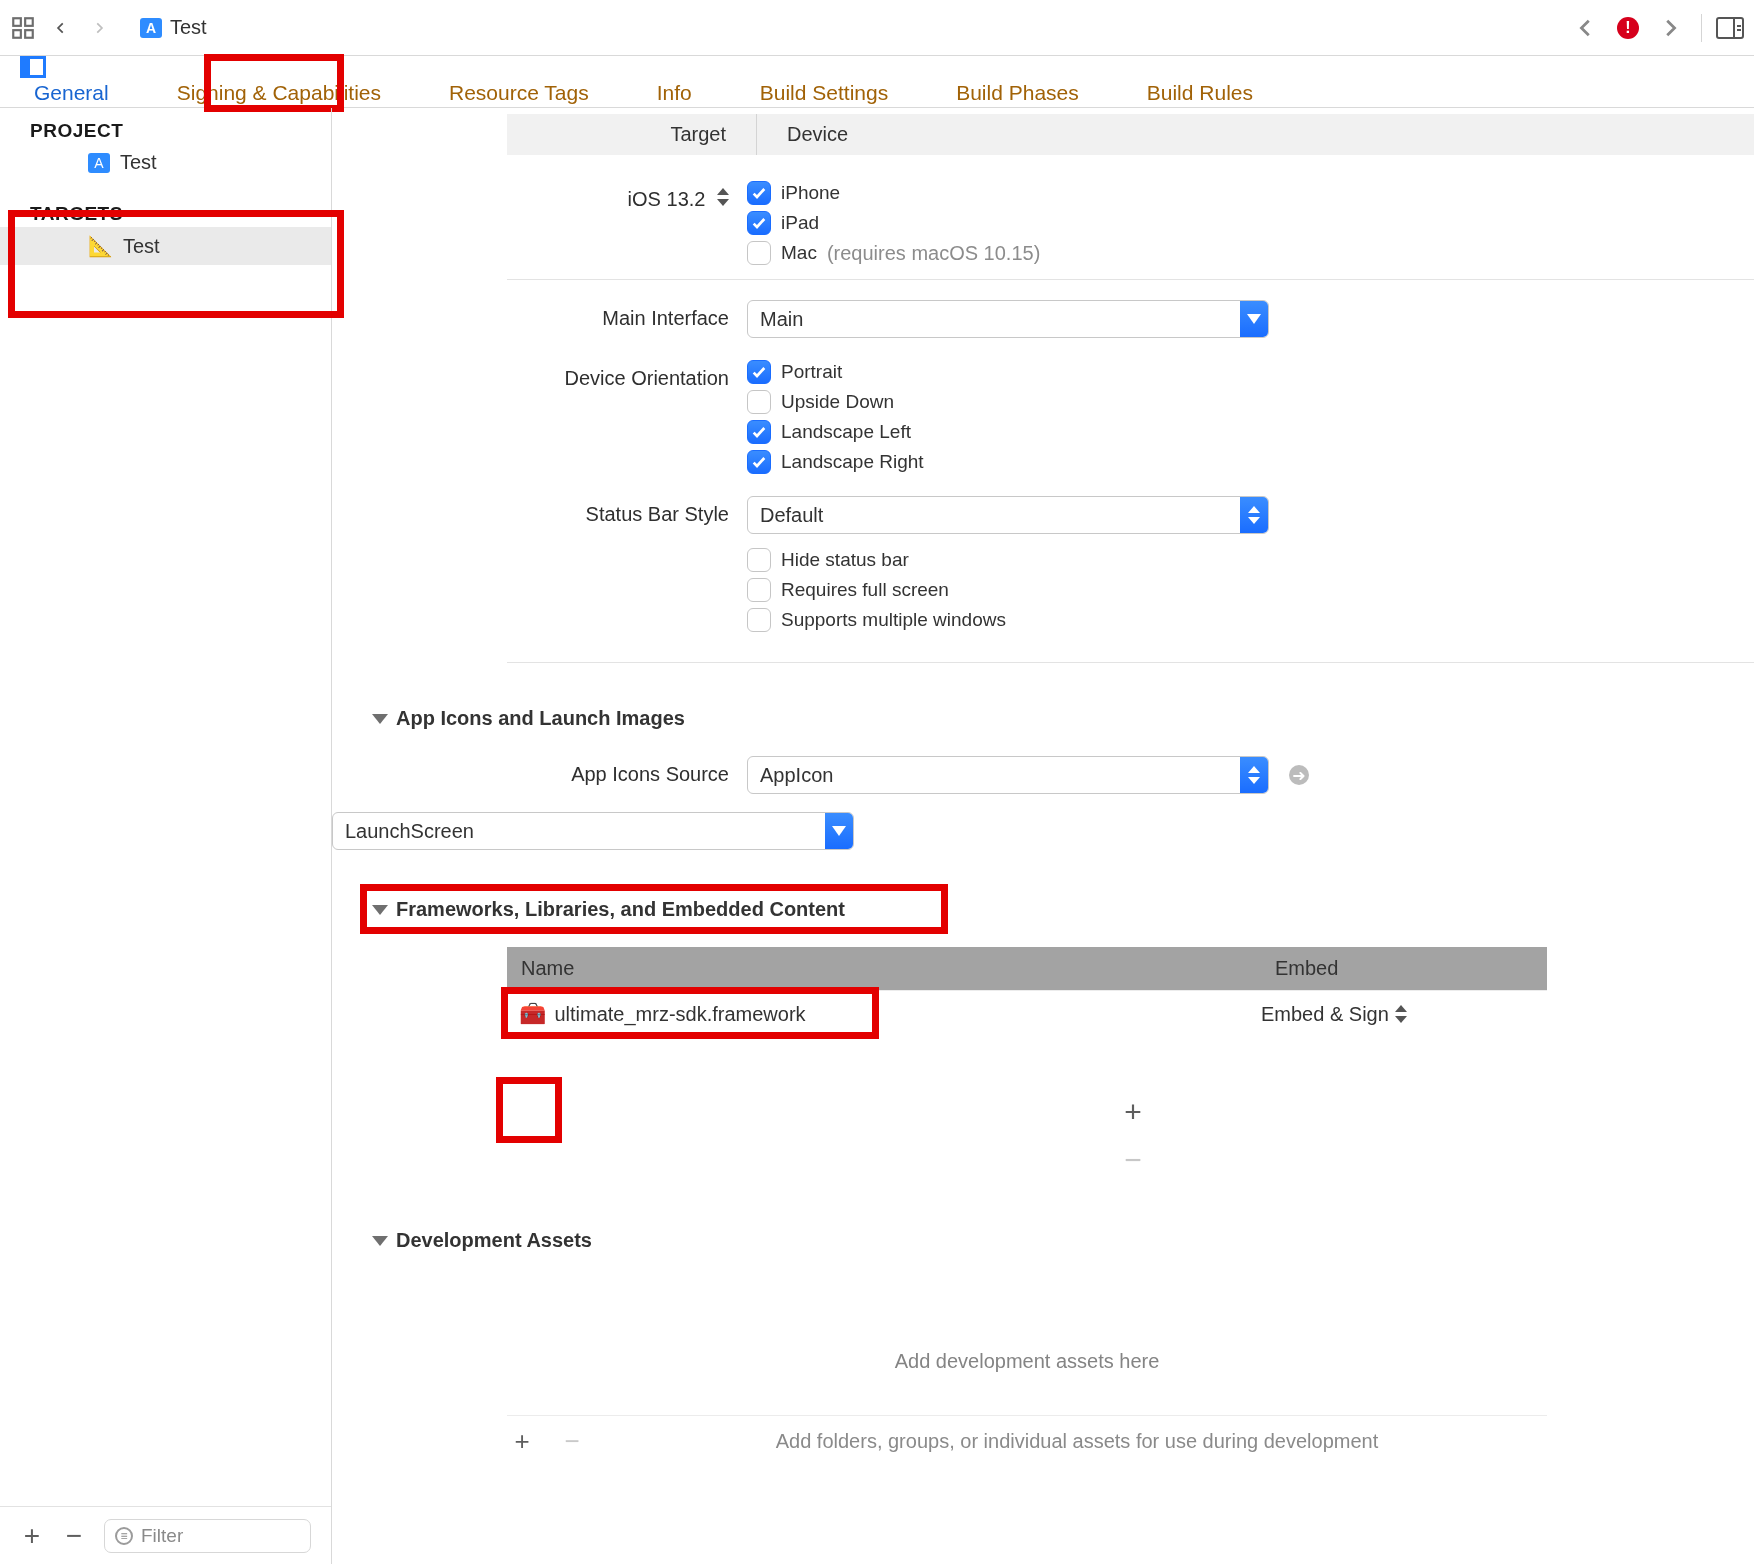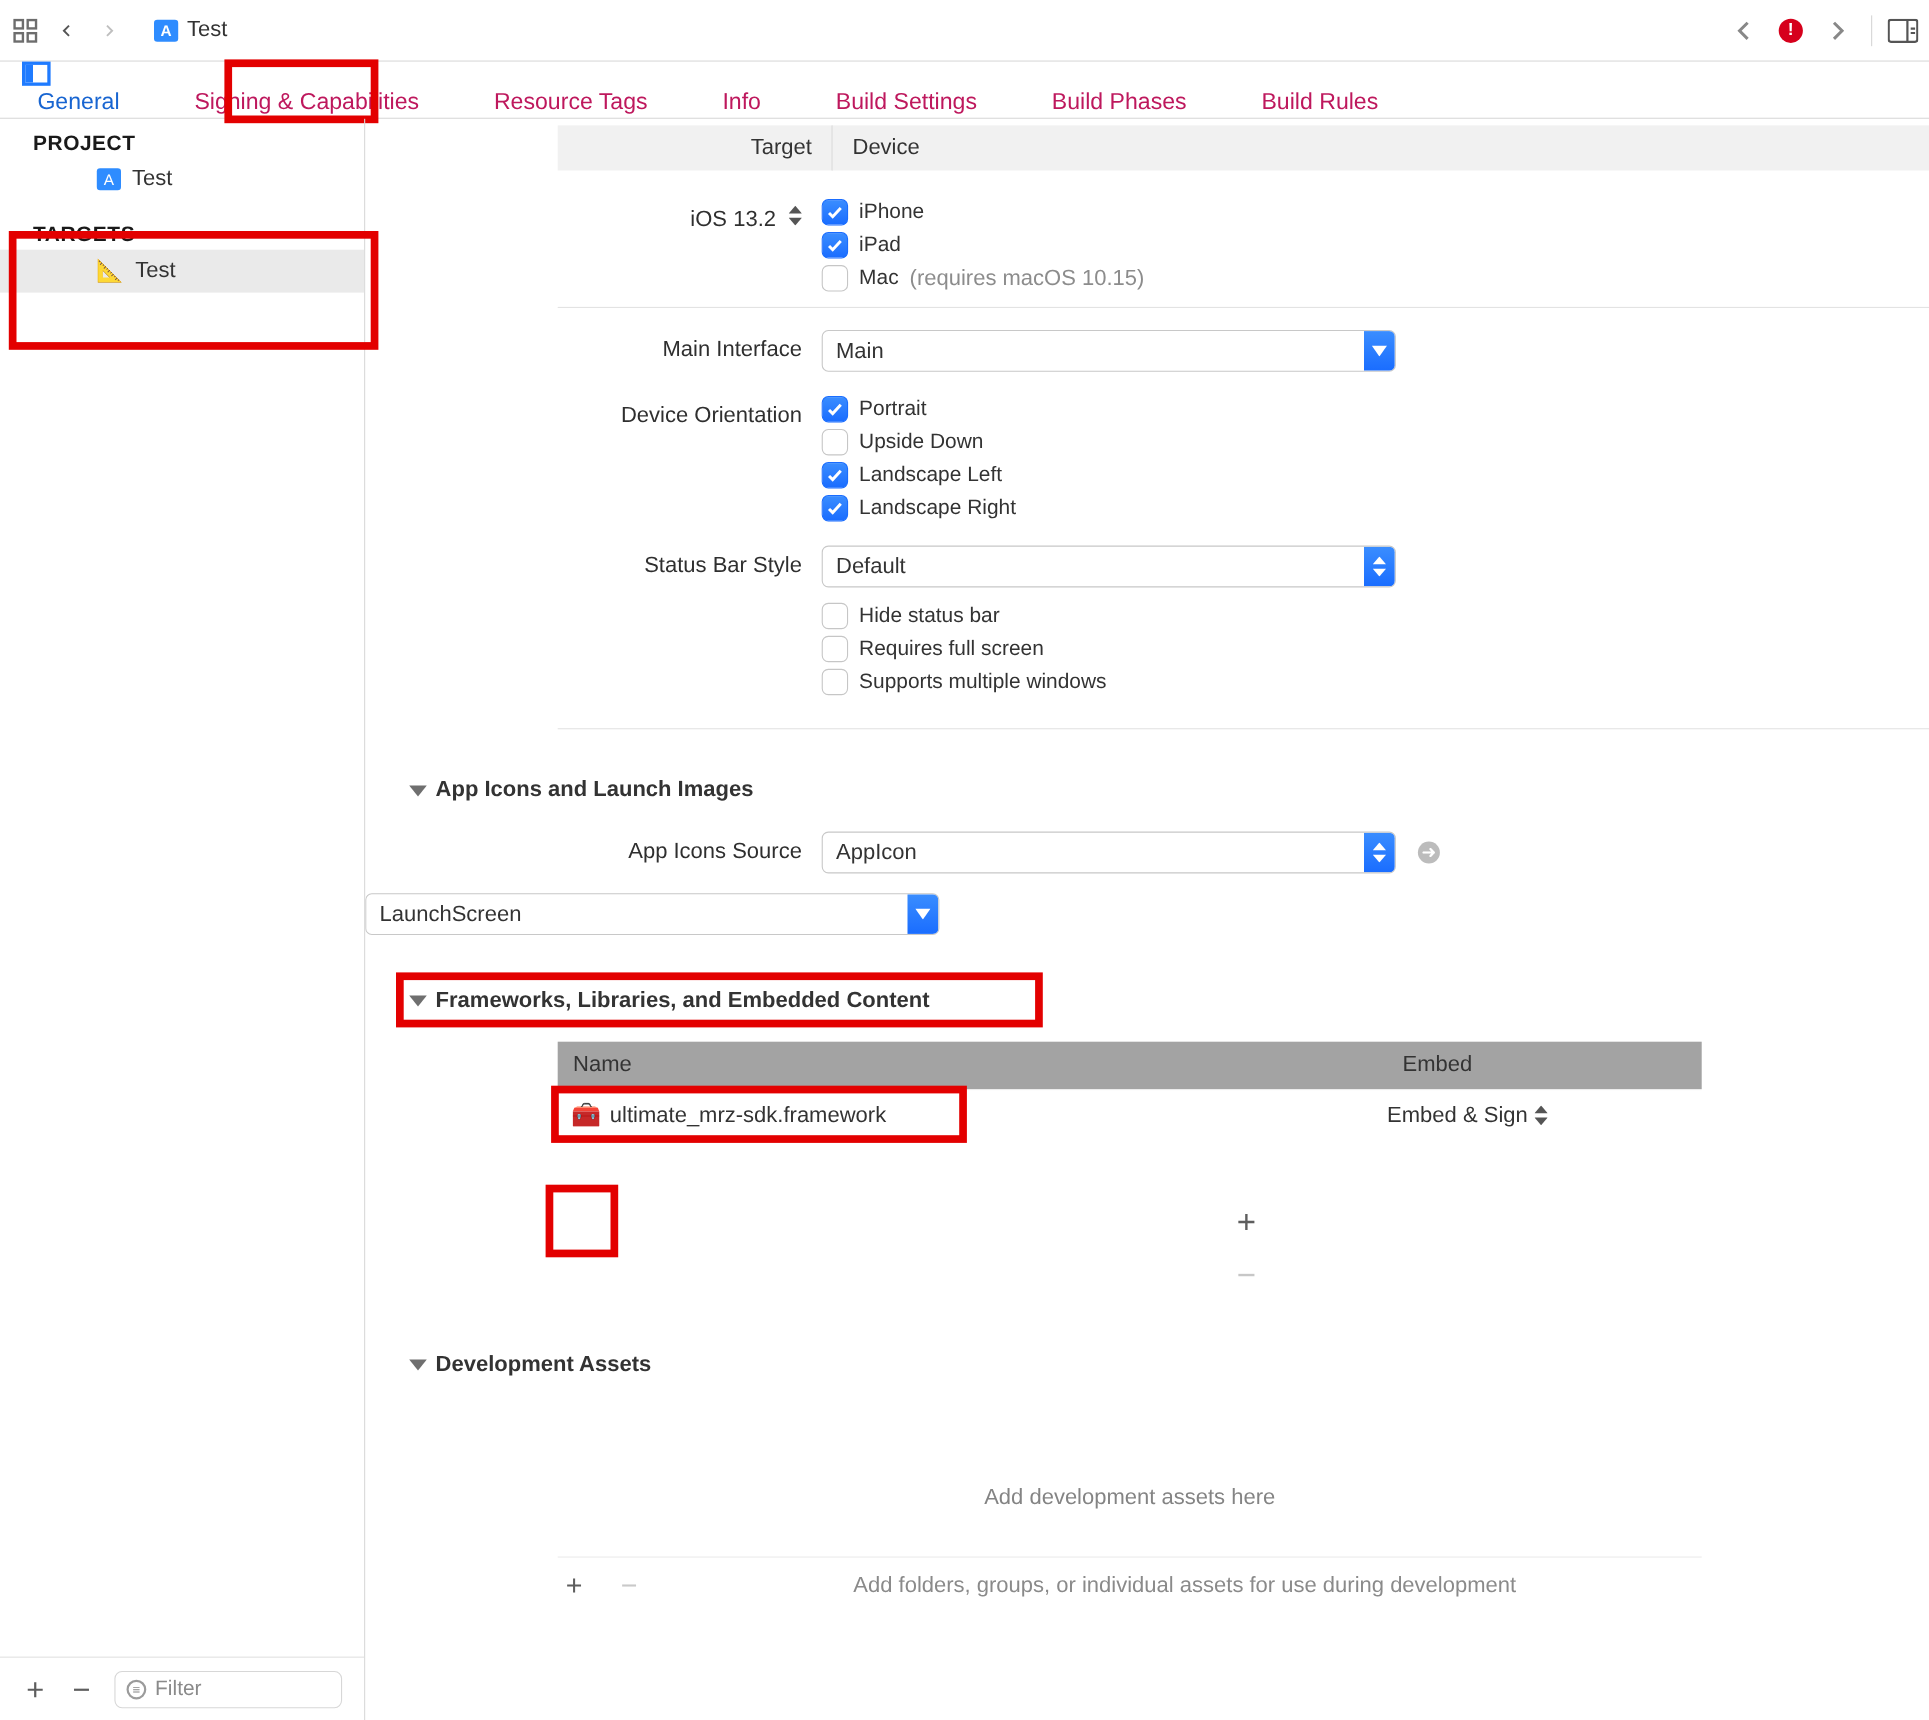--- a/index.html
+++ b/index.html
@@ -48,21 +48,21 @@
 .tabsrow .left-box {
   width:66px; border-right:0; display:flex; align-items:center; justify-content:center;
 }
 .panel-nav-icon {
   width:26px; height:22px; border:3px solid #1f7bff; position:relative;
 }
 .panel-nav-icon::after {
   content:""; position:absolute; left:0; top:0; bottom:0; width:7px; background:#1f7bff;
 }
 .tab {
-  padding:0 34px; display:flex; align-items:center; color:#be185d; cursor:pointer;
+  padding:0 34px; display:flex; align-items:center; color:#a16207; cursor:pointer;
 }
 .tab.active { color:#1865d1; }
 .tabs-rest { flex:1; display:flex; align-items:stretch; }
 
 
 .main { display:flex; height: calc(1564px - 56px - 52px); }
 
 
 .sidebar {
   width: 332px; border-right:1px solid #d9d9d9; position:relative;
@@ -95,21 +95,21 @@
   display:flex; align-items:center; justify-content:center; font-size:12px;
 }
 
 
 .content { flex:1; overflow:auto; padding-bottom:40px; }
 
 
 .hdr-row { display:flex; margin-left:175px; margin-top:6px; }
 .hdr-cell {
   background:#f1f1f1; color:#333; font-size:20px;
-  padding:9px 18px;
+  padding:9px 30px;
 }
 .hdr-left {
   flex:0 0 auto; width:250px; text-align:right; border-right:1px solid #d4d4d4;
 }
 .hdr-right { flex:1; text-align:left; }
 
 
 .form { margin-top:22px; }
 .frow { display:flex; padding:4px 0; }
 .flabel {

